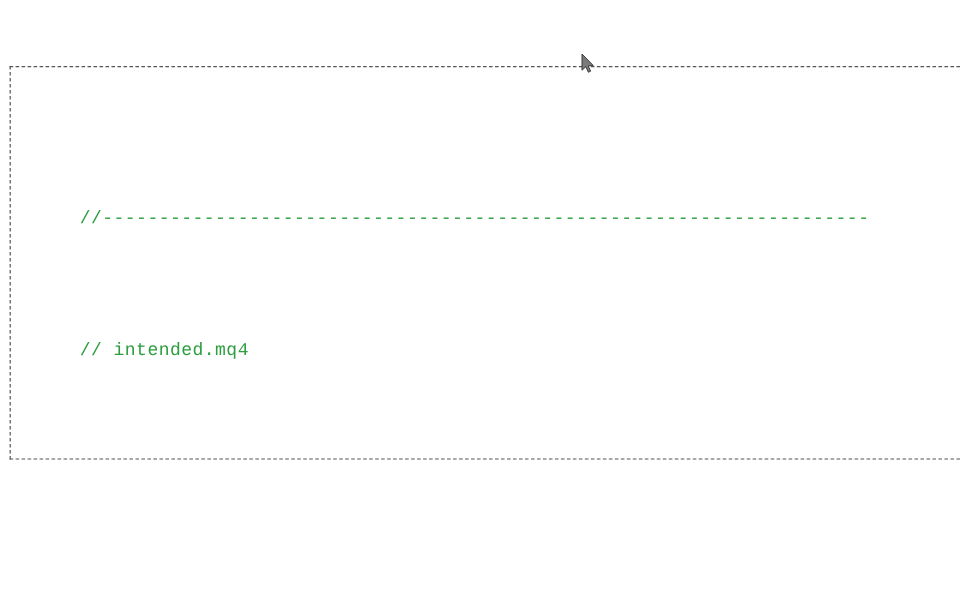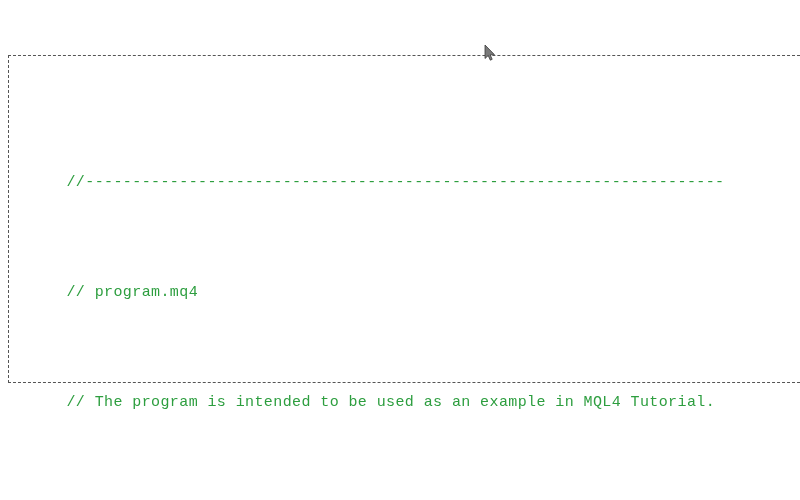--- a/index.html
+++ b/index.html
@@ -75,27 +75,24 @@
 
   <div id="code-block">
 
     
     <div class="code-line">
       <span class="tok-comment">//--------------------------------------------------------------------</span>
     </div>
 
     
     <div class="code-line">
-      <span class="tok-comment">// program.mq4</span>
+      <span class="tok-comment">// intended.mq4</span>
     </div>
 
     
-    <div class="code-line">
-      <span class="tok-comment">// The program is intended to be used as an example in MQL4 Tutorial.</span>
-    </div>
 
     
     <div class="code-line">
       
     </div>
 
     
     
 
     

